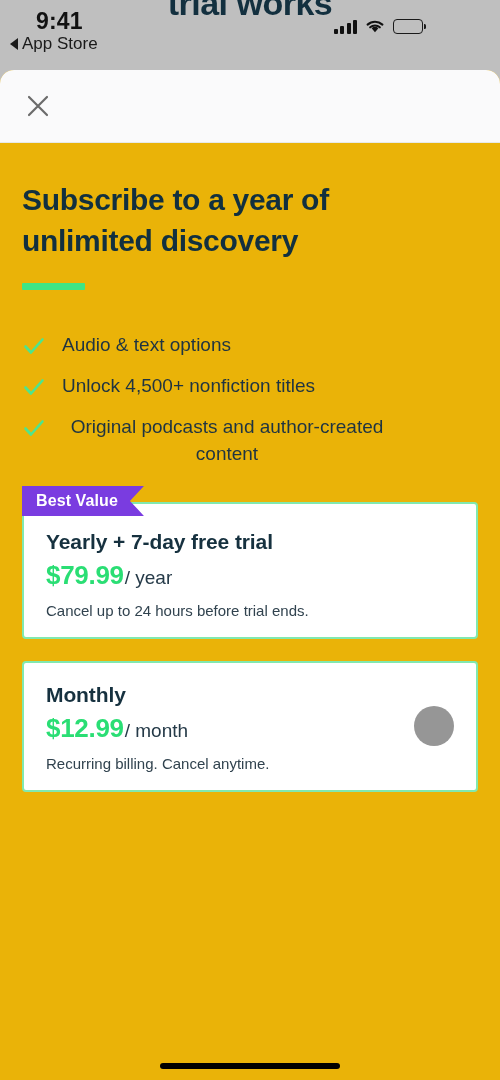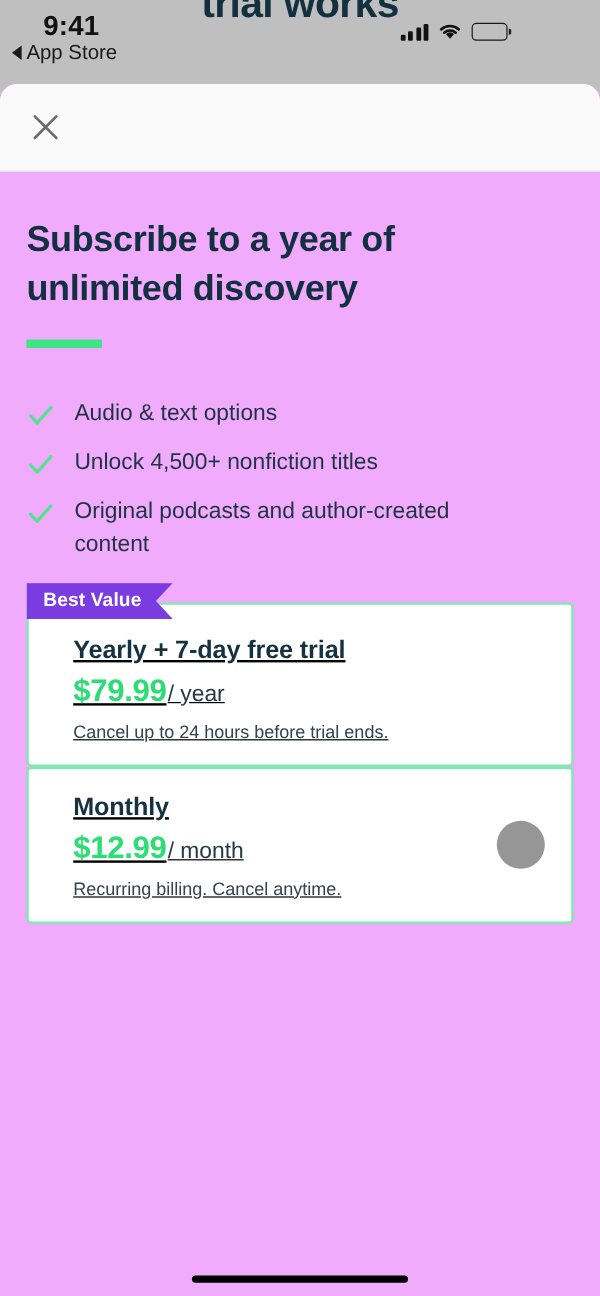--- a/index.html
+++ b/index.html
@@ -111,21 +111,21 @@
     border-radius: 0 1.5px 1.5px 0;
   }
   .batt-fill { width: 100%; height: 100%; background: #111; border-radius: 1.8px; }
 
   
   .sheet {
     position: absolute;
     top: 70px; left: 0;
     width: 500px;
     height: 1010px;
-    background: #f0abfc;
+    background: #eab308;
     border-radius: 14px 14px 0 0;
     overflow: hidden;
     z-index: 30;
   }
 
   .sheet-header {
     height: 73px;
     background: #fafafb;
     border-bottom: 1px solid #e6eae9;
     position: relative;
@@ -169,20 +169,21 @@
   .features {
     margin-top: 42px;
     list-style: none;
   }
 
   .feature {
     display: flex;
     align-items: flex-start;
     gap: 16px;
     margin-bottom: 14px;
+    text-align: center;
   }
 
   .check-icon {
     flex: 0 0 auto;
     width: 24px;
     height: 24px;
     margin-top: 2px;
   }
 
   .feature-label {
@@ -194,22 +195,22 @@
   }
 
   
   .plans { margin-top: 34px; }
 
   .plan-card {
     position: relative;
     background: #ffffff;
     border: 2px solid #81e9af;
     border-radius: 4px;
-    padding: 20px 37px 18px;
-    text-decoration: underline;
+    padding: 20px 22px 18px;
+    margin-bottom: 22px;
   }
 
   .ribbon {
     position: absolute;
     top: -18px;
     left: -2px;
     height: 30px;
     background: #7a3ce0;
     color: #ffffff;
     font-size: 16px;

